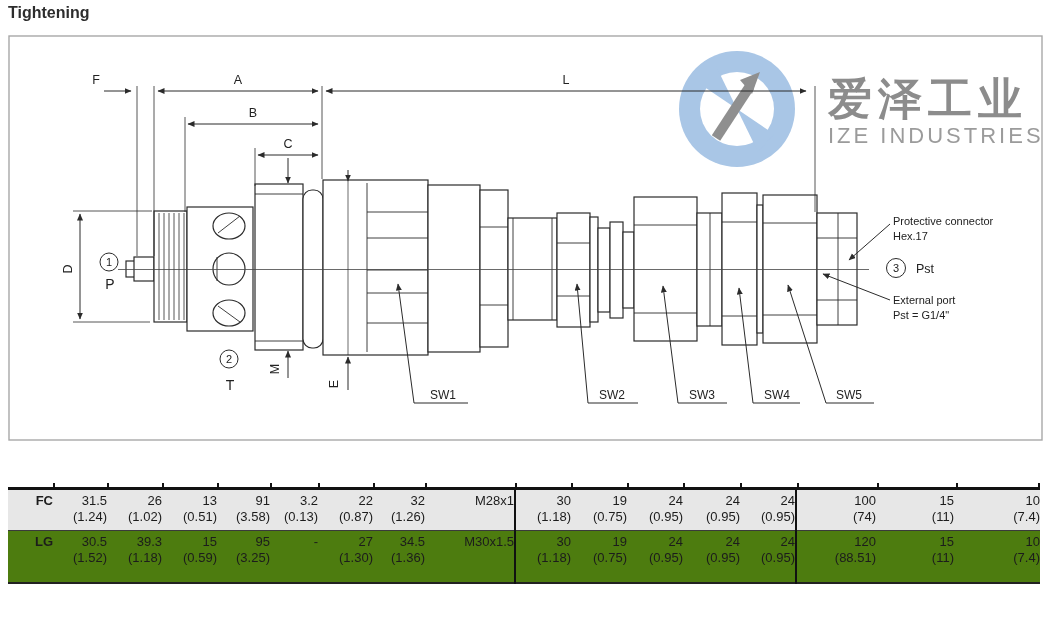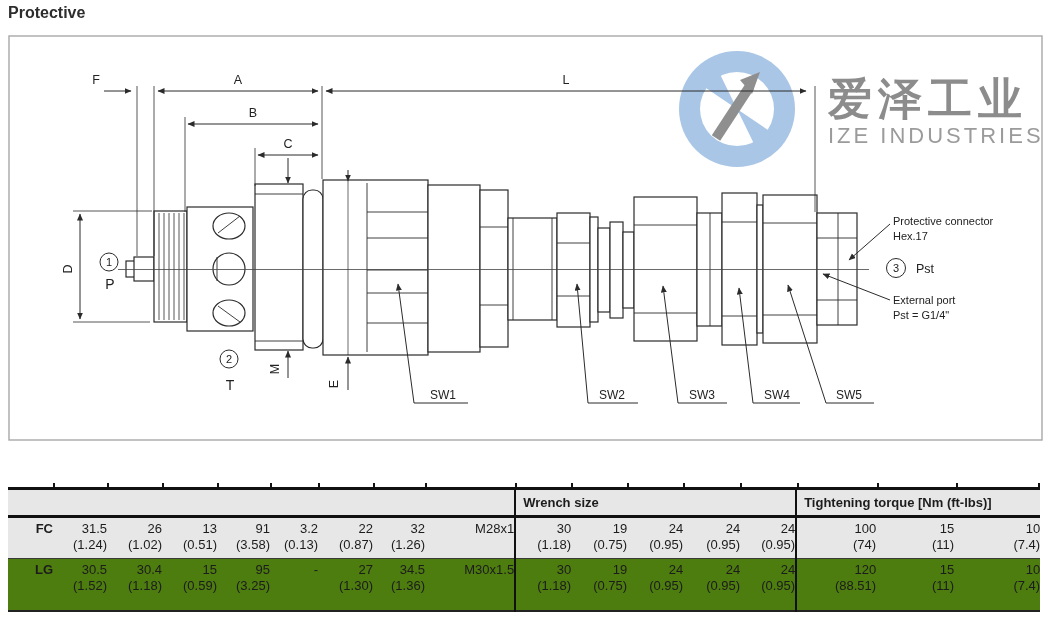--- a/index.html
+++ b/index.html
@@ -36,21 +36,21 @@
   tr.row-fc td{height:37px;}
   tr.row-lg{background:#4d7c0f;}
   tr.row-lg td{height:36px;padding-bottom:12px;}
   td.type-cell{font-weight:bold;vertical-align:middle;padding-top:0;}
   td.mid{vertical-align:middle;padding-top:0;}
   .gs{border-left:2px solid #111;}
 </style>
 </head>
 <body>
 
-<div class="page-title">Protective</div>
+<div class="page-title">Tightening</div>
 
 <svg class="drawing-svg" width="1048" height="460" viewBox="0 0 1048 460">
   <defs>
     <marker id="ar" orient="auto-start-reverse" markerWidth="9" markerHeight="8" refX="6.5" refY="3" markerUnits="userSpaceOnUse">
       <path d="M0,0 L7,3 L0,6 Z" fill="#2b2b2b"></path>
     </marker>
   </defs>
 
   <rect x="9" y="36" width="1033" height="404" fill="none" stroke="#a8a8a8" stroke-width="1.4"></rect>
 
@@ -268,25 +268,20 @@
         <col style="width:56px">
         <col style="width:56px">
         <col style="width:56px">
       <col style="width:57px">
         <col style="width:56px">
         <col style="width:80px">
         <col style="width:78px">
       <col style="width:86px">
     </colgroup>
     <thead>
-      <tr class="group-row">
-        <th colspan="9"></th>
-        <th colspan="5" class="gs">Wrench size</th>
-        <th colspan="3" class="gs">Tightening torque [Nm (ft-lbs)]</th>
-      </tr>
     </thead>
     <tbody>
       <tr class="row-fc">
         <td class="type-cell"><span>FC</span></td>
         <td><span>31.5
 (1.24)</span></td>
         <td><span>26
 (1.02)</span></td>
         <td><span>13
 (0.51)</span></td>
@@ -313,21 +308,21 @@
 (74)</span></td>
         <td><span>15
 (11)</span></td>
         <td><span>10
 (7.4)</span></td>
       </tr>
       <tr class="row-lg">
         <td class="type-cell"><span>LG</span></td>
         <td><span>30.5
 (1.52)</span></td>
-        <td><span>30.4
+        <td><span>39.3
 (1.18)</span></td>
         <td><span>15
 (0.59)</span></td>
         <td><span>95
 (3.25)</span></td>
         <td class="mid"><span>-</span></td>
         <td><span>27
 (1.30)</span></td>
         <td><span>34.5
 (1.36)</span></td>

